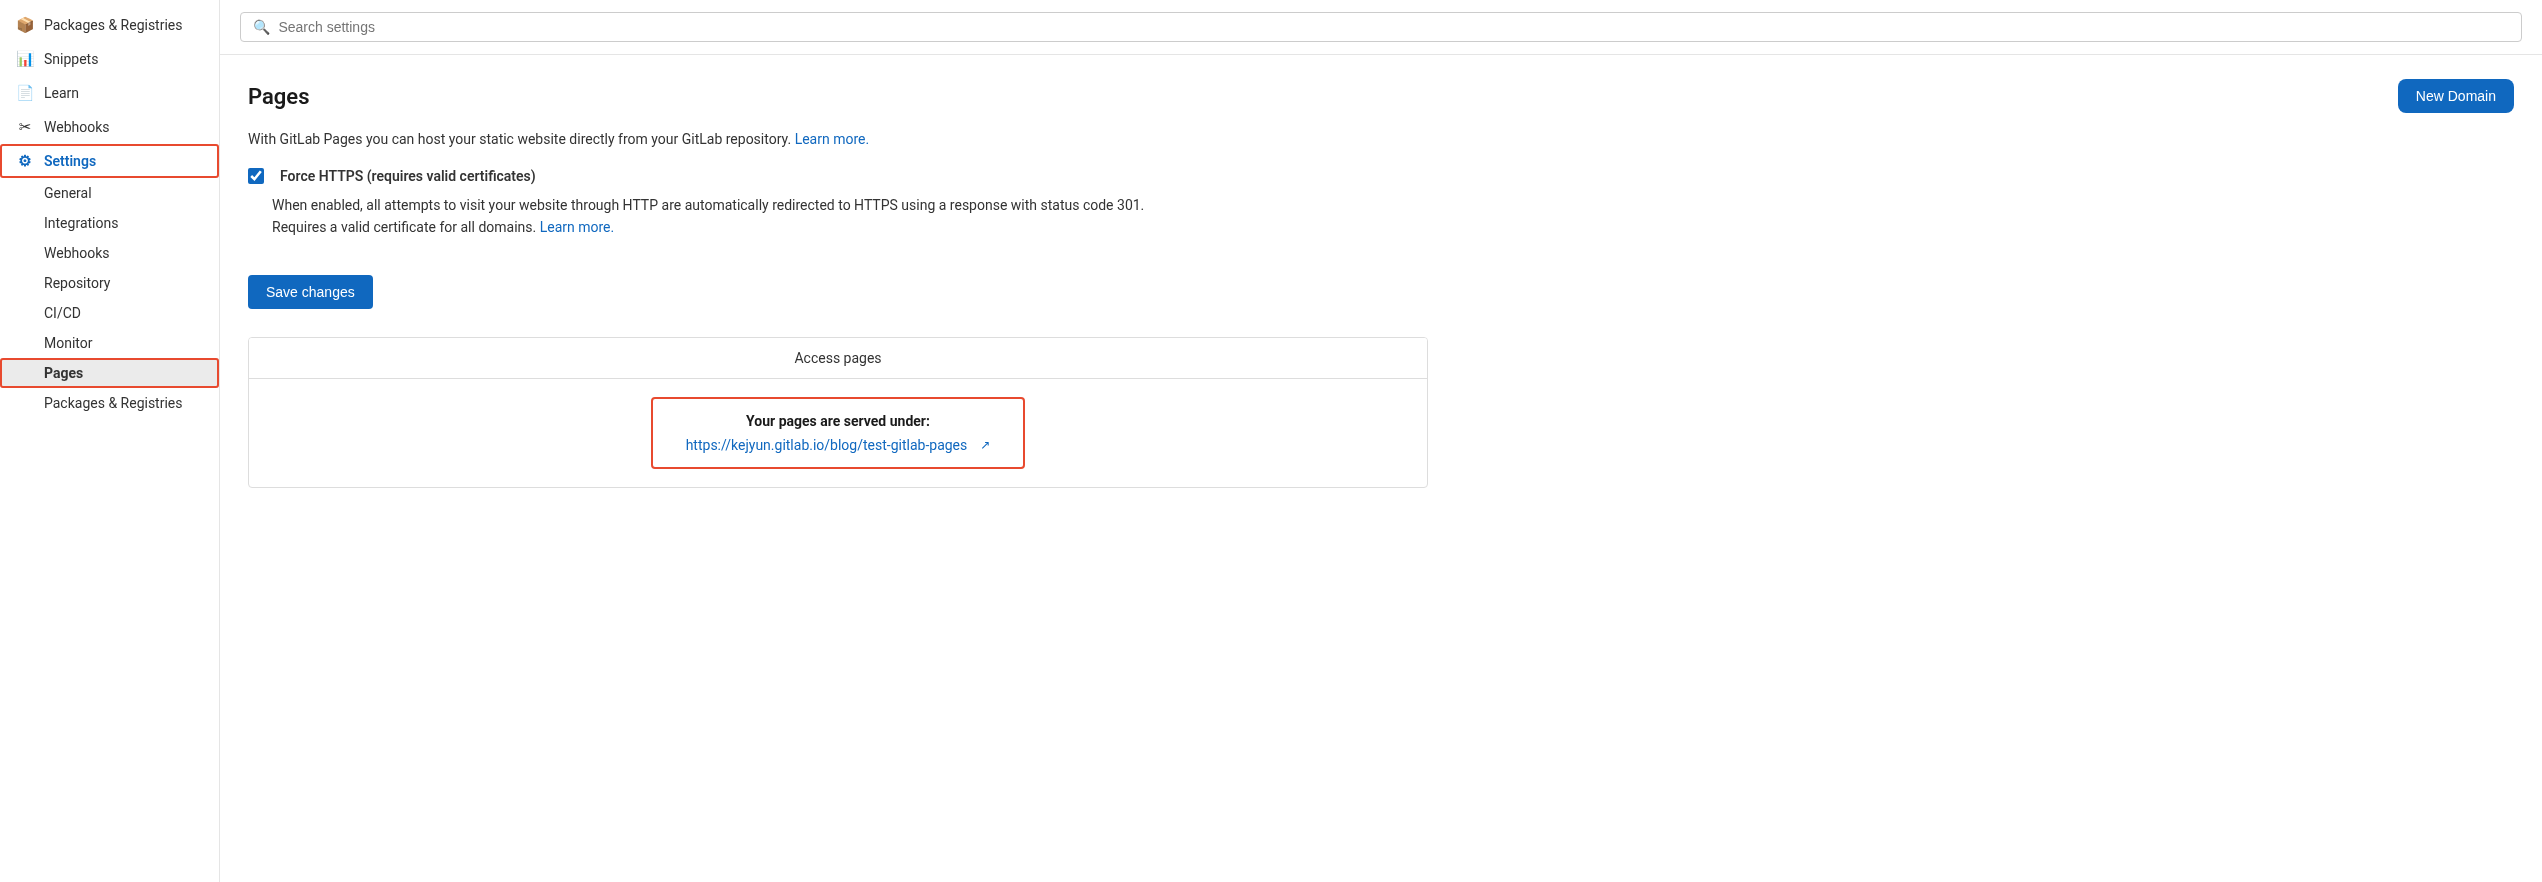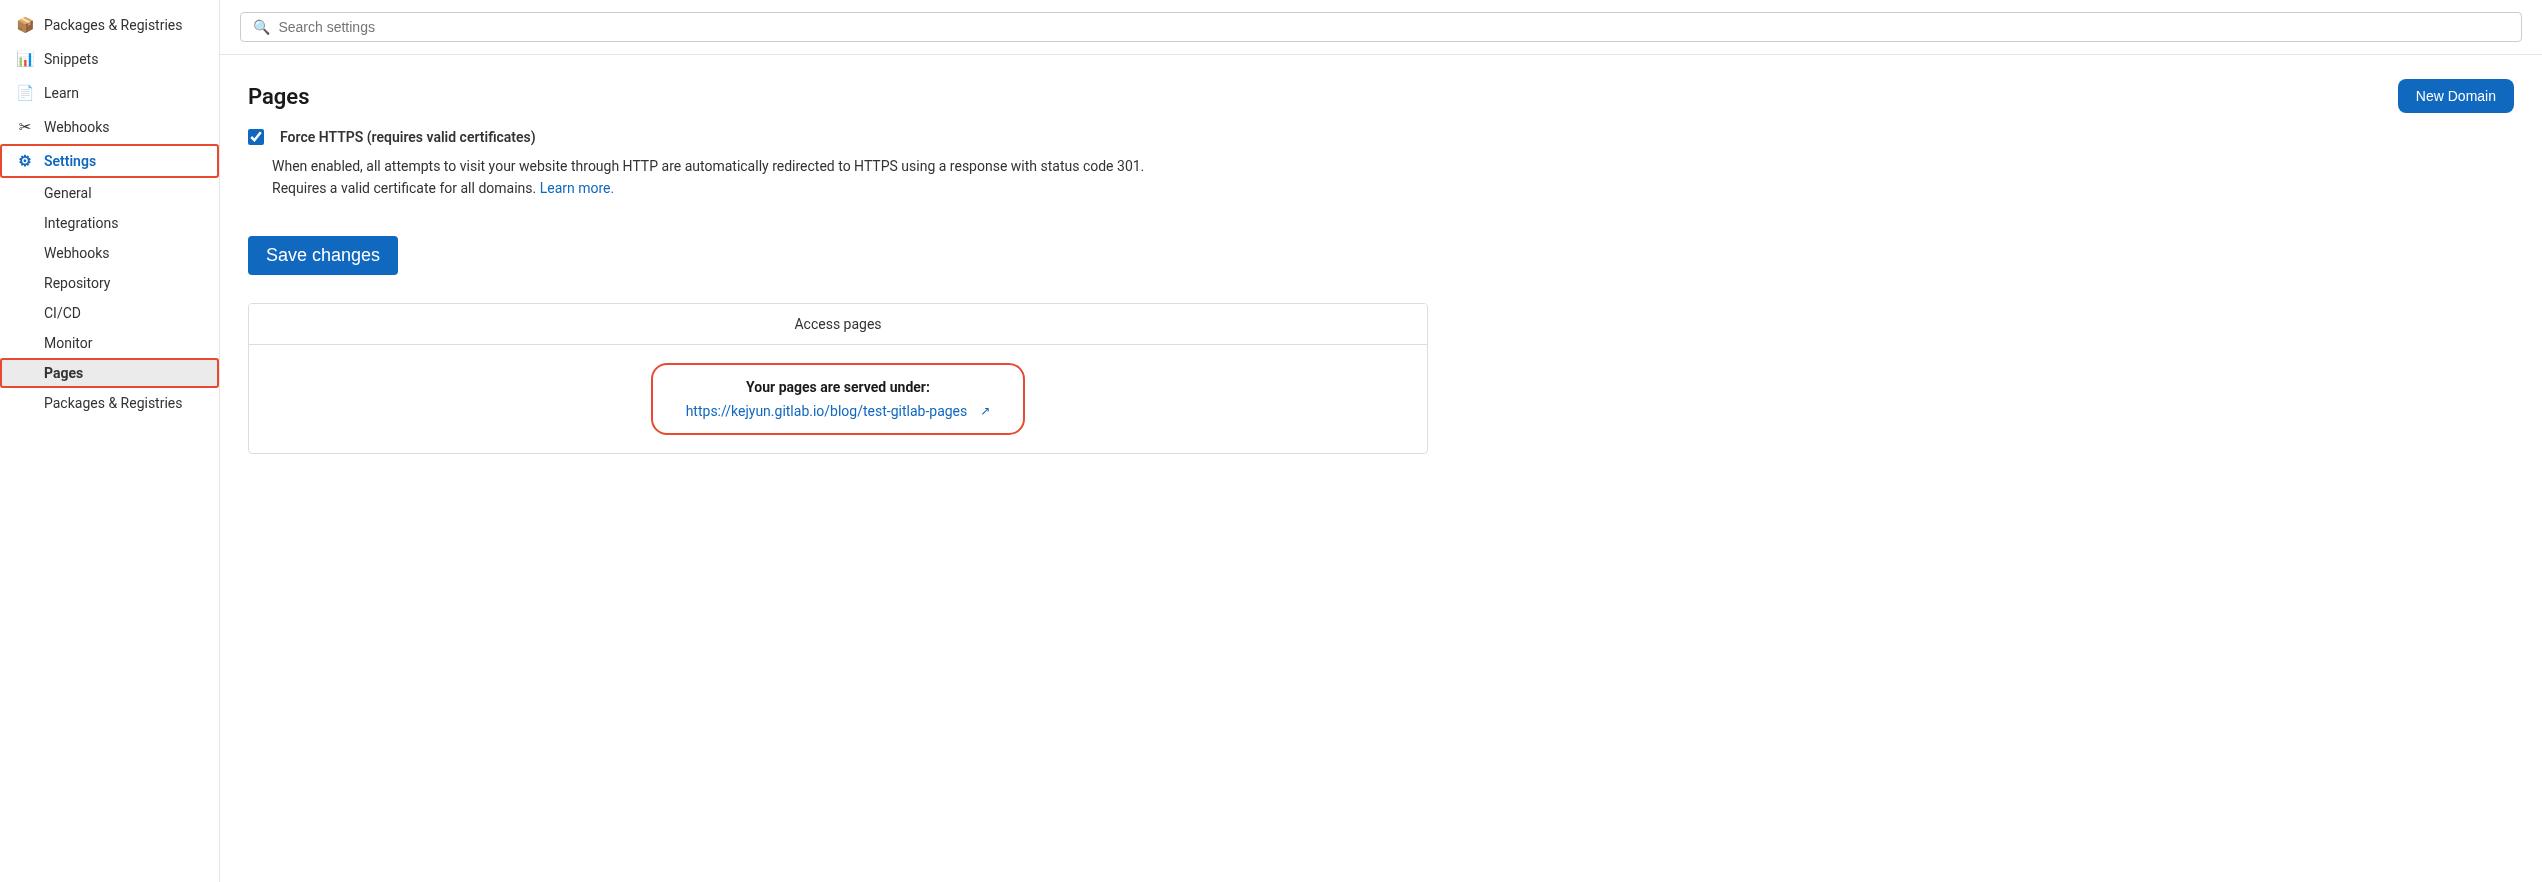--- a/index.html
+++ b/index.html
@@ -137,21 +137,21 @@
       line-height: 1.6;
       padding-left: 24px;
       max-width: 900px;
     }
     .save-changes-btn {
       background: #1068bf;
       color: #fff;
       border: none;
       border-radius: 4px;
       padding: 9px 18px;
-      font-size: 18px;
+      font-size: 14px;
       font-weight: 500;
       cursor: pointer;
       margin-top: 16px;
       margin-bottom: 28px;
     }
 
     
     .access-section {
       border: 1px solid #ddd;
       border-radius: 4px;
@@ -162,21 +162,21 @@
     .access-header {
       padding: 12px 16px;
       border-bottom: 1px solid #ddd;
       font-size: 14px;
       color: #333;
       background: #fff;
     }
     .pages-served-box {
       margin: 14px;
       border: 2px solid #e84a2f;
-      border-radius: 16px;
+      border-radius: 4px;
       padding: 14px 33px;
       display: inline-block;
       background: #fff;
     }
     .pages-served-label {
       font-weight: 700;
       font-size: 14px;
       color: #1a1a1a;
       margin-bottom: 8px;
     }
@@ -251,20 +251,24 @@
   </div>
 
   <div class="content">
     
     <div class="pages-header">
       <h1 class="pages-title">Pages</h1>
       <button class="new-domain-btn">New Domain</button>
     </div>
 
     
+    <p class="pages-description">
+      <span>With GitLab Pages you can host your static website directly from your GitLab repository.</span>
+      <a class="learn-more-link" href="#">Learn more.</a>
+    </p>
 
     
     <div class="checkbox-section">
       <label class="checkbox-label">
         <input type="checkbox" checked="" style="">
         <span>Force HTTPS (requires valid certificates)</span>
       </label>
       <p class="checkbox-description">
         <span>When enabled, all attempts to visit your website through HTTP are automatically redirected to HTTPS using a response with status code 301. Requires a valid certificate for all domains.</span>
         <a class="learn-more-link" href="#">Learn more.</a>

